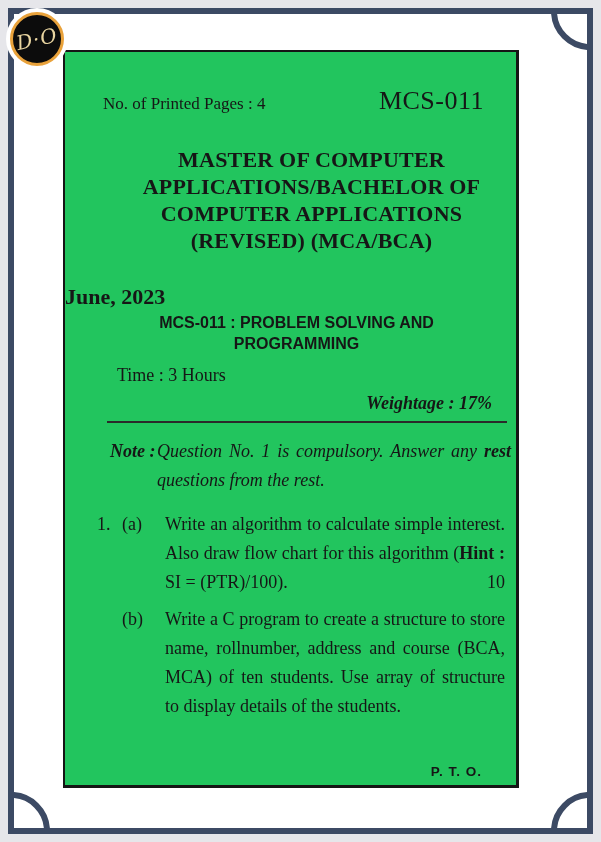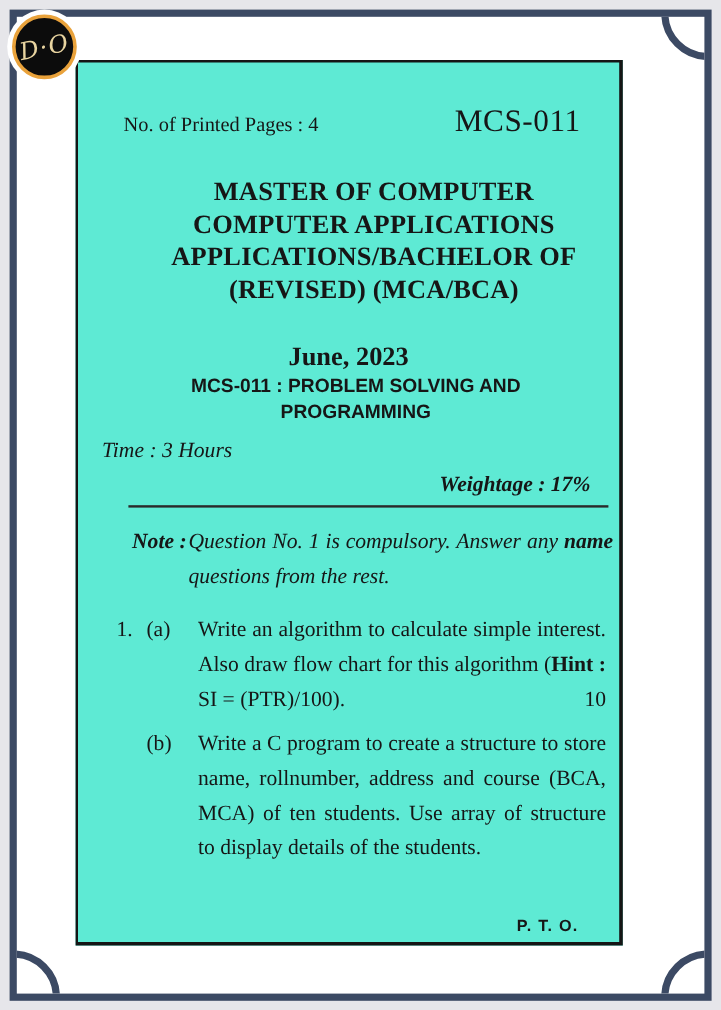--- a/index.html
+++ b/index.html
@@ -8,37 +8,37 @@
   .frame-svg{position:absolute;left:0;top:0;}
 
   
   .logo{position:absolute;left:10px;top:12px;width:54px;height:54px;border-radius:50%;
         background:#0c0c0c;border:3px solid #e9a23b;box-sizing:border-box;
         box-shadow:0 0 0 4px #ffffff;display:flex;align-items:center;justify-content:center;z-index:5;}
   .logo span{font-family:"DejaVu Serif",serif;font-style:italic;font-size:20px;color:#e8d4a0;
         transform:rotate(-12deg);letter-spacing:1px;}
 
   
-  .sheet{position:absolute;left:63px;top:50px;width:456px;height:738px;background:#5eead4;
+  .sheet{position:absolute;left:63px;top:50px;width:456px;height:738px;background:#22c55e;
          border:2px solid #151515;border-right-width:3px;border-bottom-width:3px;box-sizing:border-box;}
   .sheet *{box-sizing:border-box;}
   .abs{position:absolute;}
 
   .pp{left:38px;top:42px;font-size:17px;}
   .code{right:32px;top:34px;font-size:26px;font-weight:normal;letter-spacing:0.5px;}
 
   .prog{left:0;right:0;top:94px;text-align:center;font-size:22px;font-weight:bold;line-height:27px;letter-spacing:0.2px;padding-left:42px;}
   .term{left:0;right:0;top:204px;text-align:center;font-size:22px;font-weight:bold;}
-  .june{left:0;right:0;top:232px;text-align:center;font-size:22px;font-weight:bold;}
+  .june{left:0;right:0;top:232px;text-align:left;font-size:22px;font-weight:bold;}
   .course{left:0;right:0;top:260px;text-align:center;padding-left:12px;}
   .course div{margin:0 auto;max-width:310px;font-family:"Liberation Sans",sans-serif;
               font-weight:bold;font-size:16px;line-height:21px;}
 
-  .time-row{left:20px;right:24px;top:313px;display:flex;justify-content:space-between;
-            font-size:18px;font-style:italic;}
+  .time-row{left:52px;right:24px;top:313px;display:flex;justify-content:space-between;
+            font-size:18px;}
   .marks-label{font-weight:bold;}
   .weightage{right:24px;top:341px;font-size:18px;font-style:italic;font-weight:bold;}
 
   .rule{left:42px;top:369px;width:400px;height:2px;background:#2a2a2a;}
 
   .note-row{left:45px;right:22px;top:385px;}
   .note-label{position:absolute;left:0;top:0;font-size:18px;font-weight:bold;font-style:italic;line-height:29px;}
   .note-text{margin-left:47px;width:354px;font-size:18px;font-style:italic;line-height:29px;
              text-align:justify;}
   .note-text b{font-weight:bold;}
@@ -76,41 +76,41 @@
     <span>D·O</span>
   </div>
 
   <div class="sheet">
 
     <div class="abs pp">No. of Printed Pages : 4</div>
     <div class="abs code">MCS-011</div>
 
     <div class="abs prog">
       <div>MASTER OF COMPUTER</div>
+      <div>APPLICATIONS/BACHELOR OF</div>
       <div>COMPUTER APPLICATIONS</div>
-      <div>APPLICATIONS/BACHELOR OF</div>
       <div>(REVISED) (MCA/BCA)</div>
     </div>
 
     <div class="abs june">June, 2023</div>
 
     <div class="abs course">
       <div>MCS-011 : PROBLEM SOLVING AND PROGRAMMING</div>
     </div>
 
     <div class="abs time-row">
       <span>Time : 3 Hours</span>
     </div>
     <div class="abs weightage">Weightage : 17%</div>
 
     <div class="abs rule"></div>
 
     <div class="abs note-row">
       <span class="note-label">Note :</span>
-      <div class="note-text"><span>Question No. 1 is compulsory. Answer any </span><b>name</b><span> questions from the rest.</span></div>
+      <div class="note-text"><span>Question No. 1 is compulsory. Answer any </span><b>rest</b><span> questions from the rest.</span></div>
     </div>
 
     <div class="abs q-row" style="top:458px;">
       <span class="q-num">1.</span>
       <span class="q-label">(a)</span>
       <div class="q-text"><span>Write an algorithm to calculate simple interest. Also draw flow chart for this algorithm (</span><b>Hint :</b><span> SI = (PTR)/100).</span><span class="marks">10</span></div>
     </div>
 
     <div class="abs q-row" style="top:553px;">
       <span class="q-num"></span>

